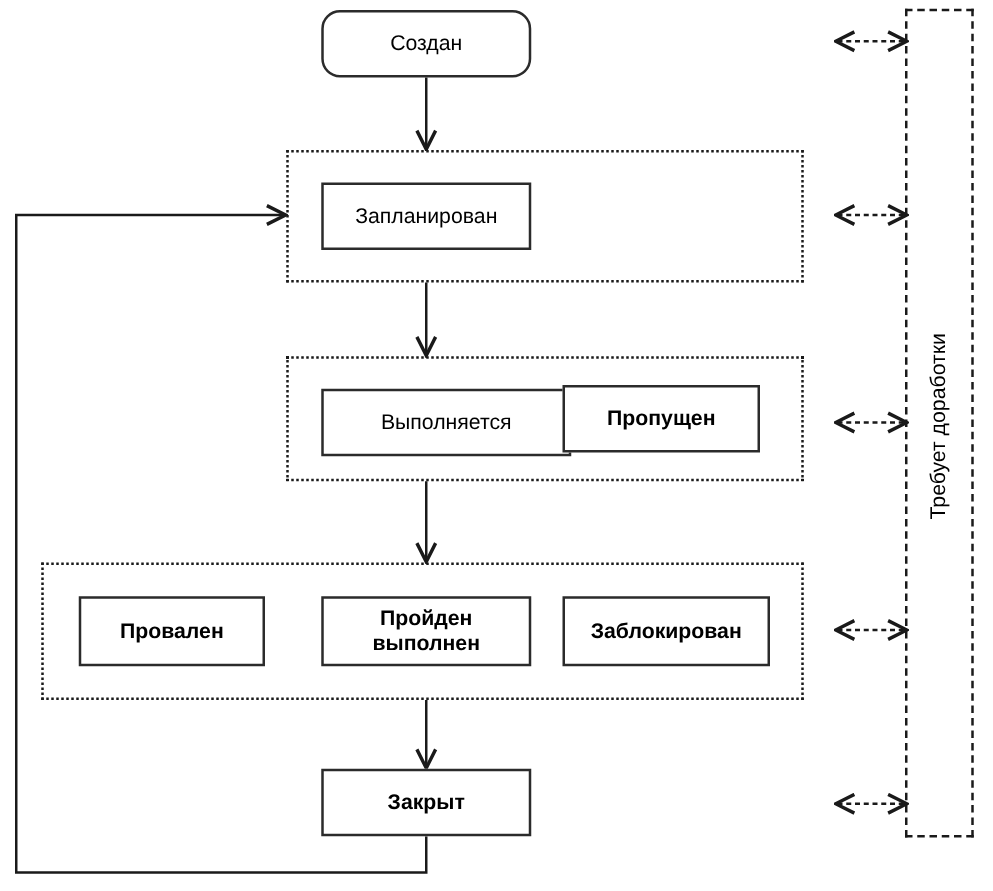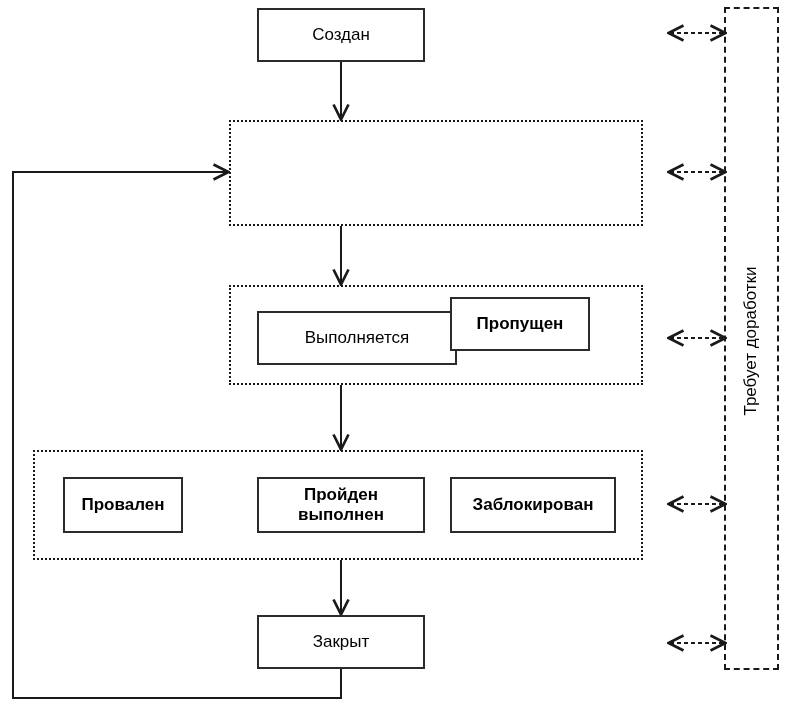--- a/index.html
+++ b/index.html
@@ -98,46 +98,49 @@
     <line x1="670" y1="172" x2="724" y2="172" stroke="#1a1a1a" stroke-width="2" stroke-dasharray="4 3" marker-start="url(#arrowDashStart)" marker-end="url(#arrowDashEnd)"></line>
     <line x1="670" y1="338" x2="724" y2="338" stroke="#1a1a1a" stroke-width="2" stroke-dasharray="4 3" marker-start="url(#arrowDashStart)" marker-end="url(#arrowDashEnd)"></line>
     <line x1="670" y1="504" x2="724" y2="504" stroke="#1a1a1a" stroke-width="2" stroke-dasharray="4 3" marker-start="url(#arrowDashStart)" marker-end="url(#arrowDashEnd)"></line>
     <line x1="670" y1="643" x2="724" y2="643" stroke="#1a1a1a" stroke-width="2" stroke-dasharray="4 3" marker-start="url(#arrowDashStart)" marker-end="url(#arrowDashEnd)"></line>
   </svg>
 
   <div class="group-box" style="left:229px; top:120px; width:414px; height:106px;"></div>
   <div class="group-box" style="left:229px; top:285px; width:414px; height:100px;"></div>
   <div class="group-box" style="left:33px; top:450px; width:610px; height:110px;"></div>
 
-  <div class="node" style="left:257px; top:8px; width:168px; height:54px;">
+  <div class="node" style="left:257px; top:8px; width:168px; height:54px;border-radius:15px;">
     <span>Создан</span>
   </div>
 
+  <div class="node" style="left:257px; top:146px; width:168px; height:54px;">
+    <span>Запланирован</span>
+  </div>
 
 
   <div class="node" style="left:257px; top:311px; width:200px; height:54px;">
     <span>Выполняется</span>
   </div>
 
-  <div class="node bold" style="left:450px; top:297px; width:140px; height:54px;">
+  <div class="node bold" style="left:450px; top:308px; width:158px; height:54px;">
     <span>Пропущен</span>
   </div>
 
-  <div class="node bold" style="left:63px; top:477px; width:120px; height:56px;">
+  <div class="node bold" style="left:63px; top:477px; width:149px; height:56px;">
     <span>Провален</span>
   </div>
 
   <div class="node bold" style="left:257px; top:477px; width:168px; height:56px;">
     <span>Пройден выполнен</span>
   </div>
 
   <div class="node bold" style="left:450px; top:477px; width:166px; height:56px;">
     <span>Заблокирован</span>
   </div>
 
-  <div class="node" style="left:257px; top:615px; width:168px; height:54px;">
+  <div class="node" style="left:257px; top:615px; width:168px; height:54px;font-weight:bold;">
     <span>Закрыт</span>
   </div>
 
   <div class="rework-panel" style="left:724px; top:7px; width:55px; height:663px;"></div>
   <div class="rework-label" style="left:675px; top:331px; width:152px; text-align:center;">Требует доработки</div>
 
 </div>
 
 </body></html>

